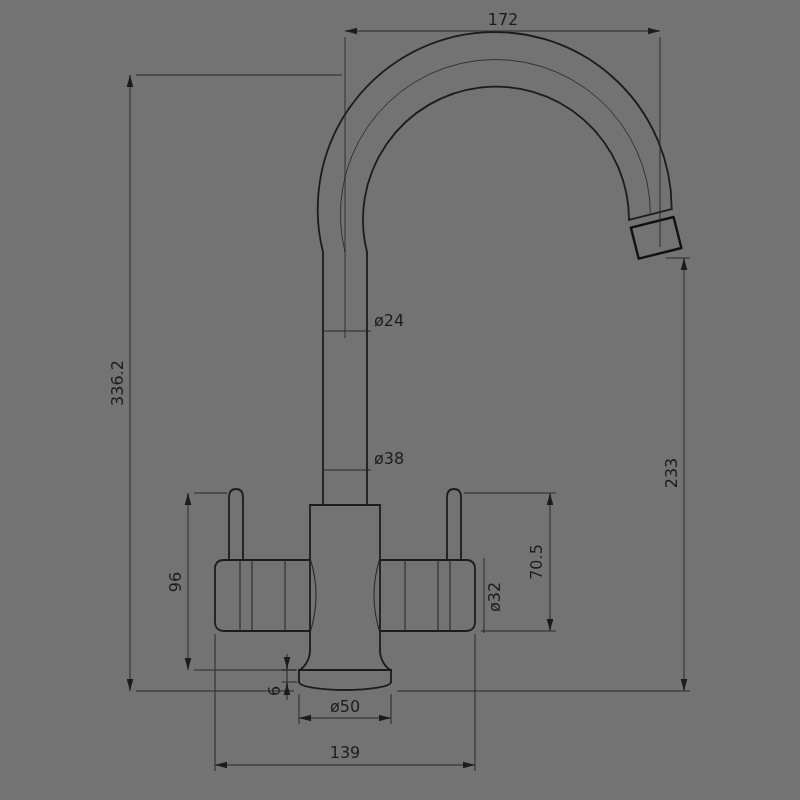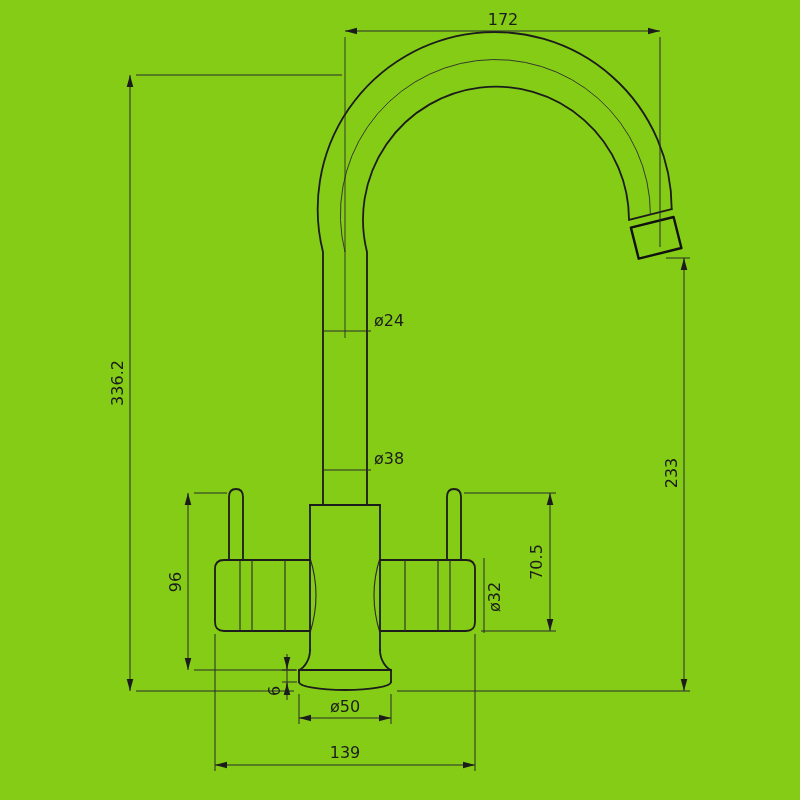--- a/index.html
+++ b/index.html
@@ -4,21 +4,21 @@
 <style>
   html, body {
     margin: 0;
     padding: 0;
     background: #ffffff;
   }
   .stage {
     position: relative;
     width: 800px;
     height: 800px;
-    background: #84cc16;
+    background: #737373;
     overflow: hidden;
   }
   svg { display: block; }
   
   .obj {
     stroke: #1c1c1c;
     stroke-width: 1.8;
     fill: none;
     stroke-linecap: round;
     stroke-linejoin: round;

